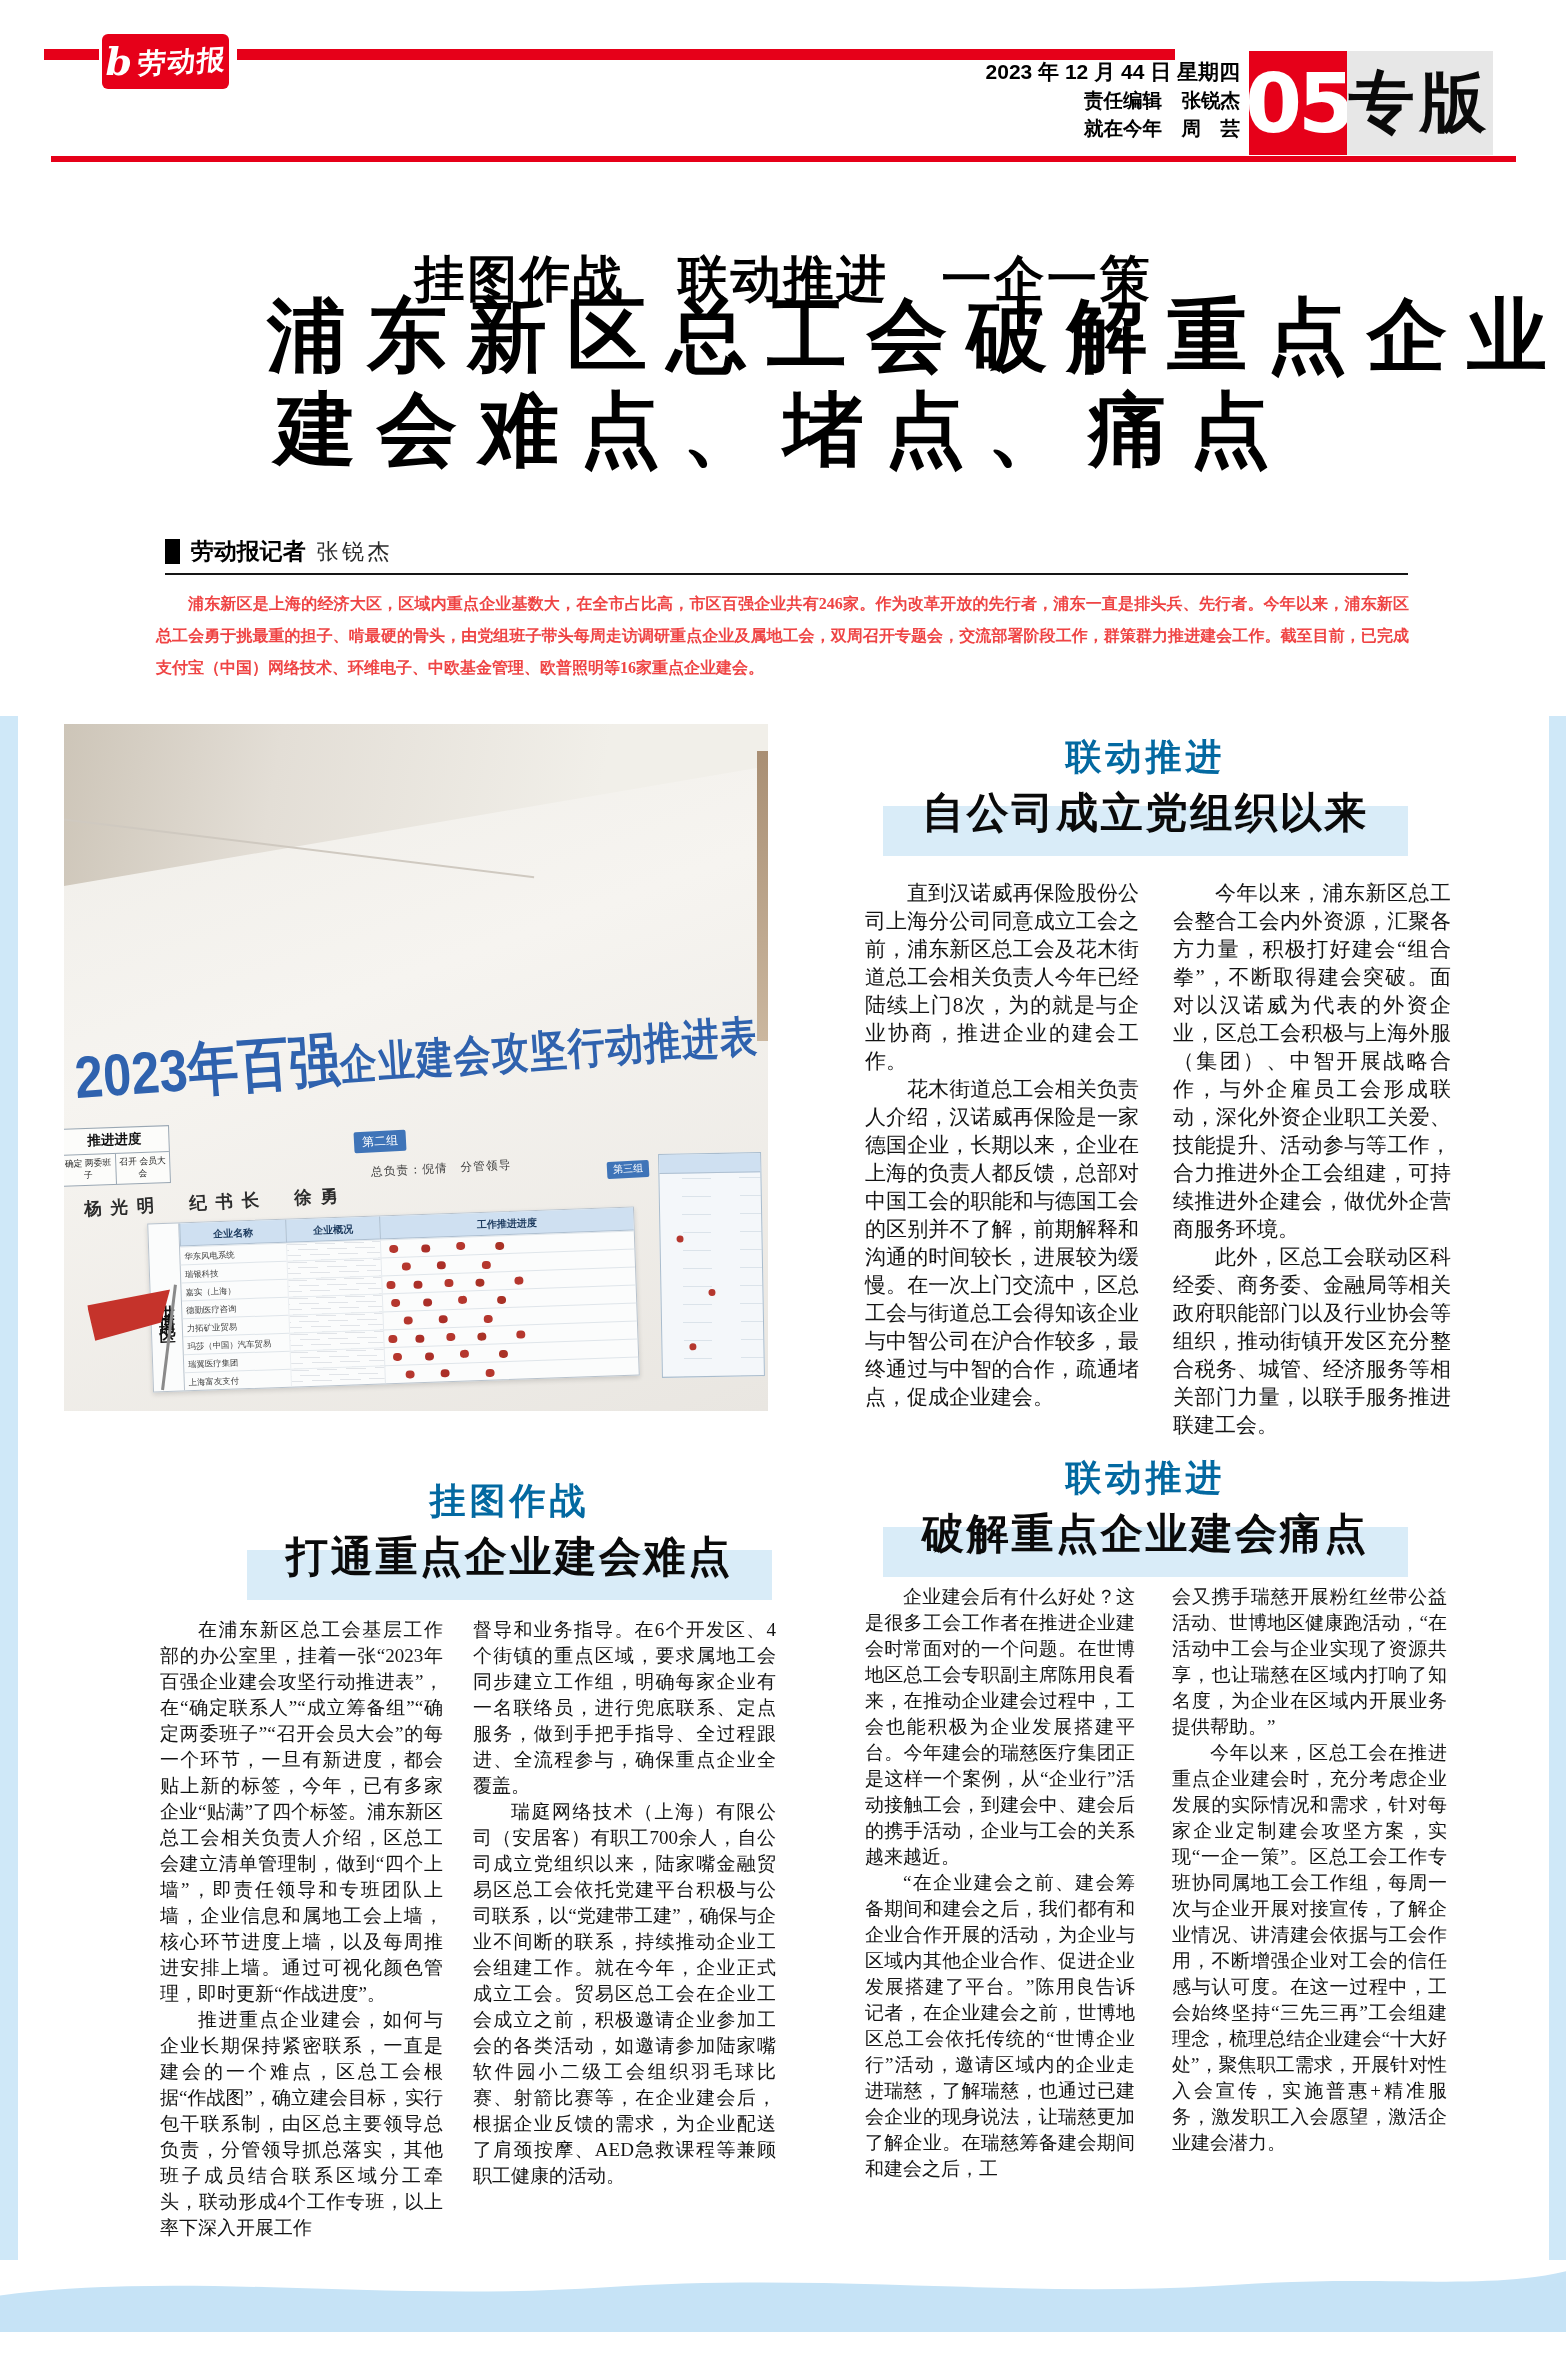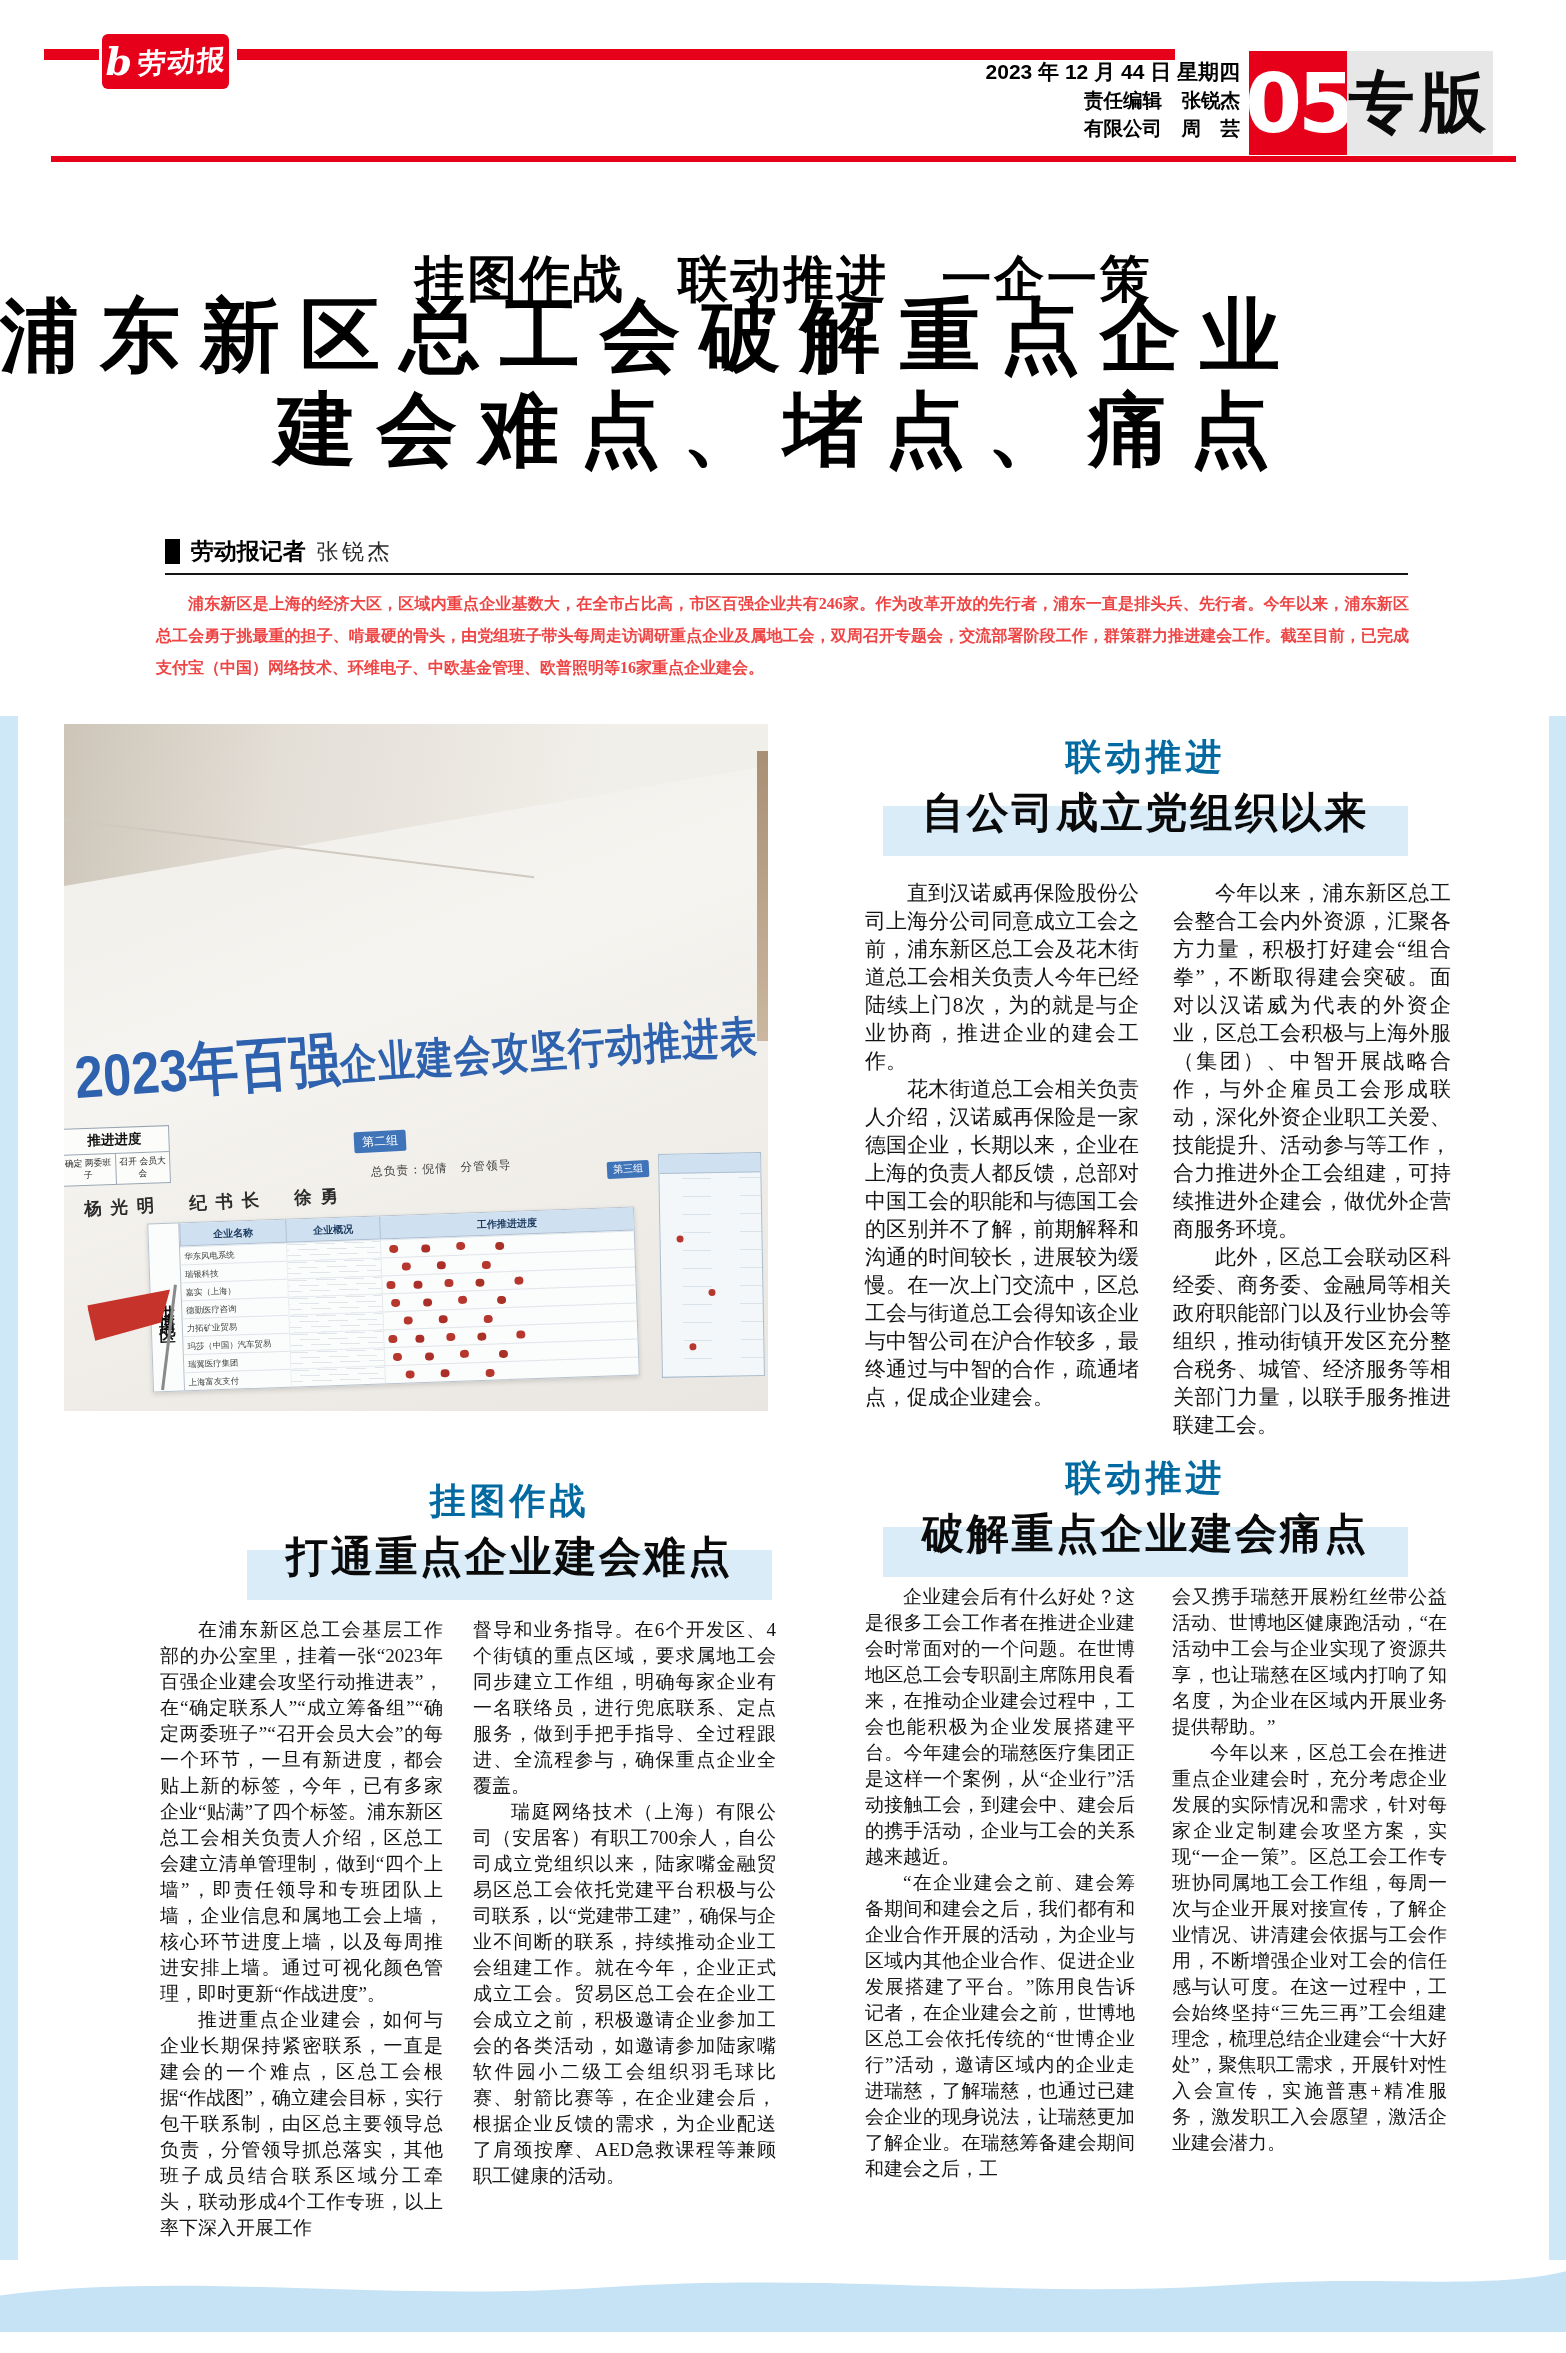--- a/index.html
+++ b/index.html
@@ -20,21 +20,21 @@
          display:flex;align-items:center;justify-content:center;color:#fff;font-size:82px;font-weight:800;
          font-family:"DejaVu Sans","Liberation Sans",sans-serif;letter-spacing:-4px;}
   .blkzb{position:absolute;left:1347px;top:51px;width:146px;height:104px;background:#e7e7e7;
          display:flex;align-items:center;justify-content:center;color:#0a0a0a;font-size:66px;font-weight:600;
          font-family:"Liberation Sans","DejaVu Sans",sans-serif;letter-spacing:5.4px;}
   .hrule{position:absolute;left:51px;top:156px;width:1465px;height:6px;background:#e60019;}
 
   
   .kicker{position:absolute;left:0;top:214px;width:1567px;text-align:center;
           font-size:50px;font-weight:800;letter-spacing:2.7px;color:#000;margin-top:32px;}
-  .title1{position:absolute;left:0;top:283px;width:1567px;text-align:left;
+  .title1{position:absolute;left:0;top:283px;width:1567px;text-align:right;
           font-size:80px;font-weight:900;letter-spacing:20px;color:#000;white-space:nowrap;}
   .title2{position:absolute;left:0;top:377px;width:1567px;text-align:center;
           font-size:80px;font-weight:900;letter-spacing:21.6px;color:#000;white-space:nowrap;}
 
   
   .byline{position:absolute;left:165px;top:536px;display:flex;align-items:center;gap:10.8px;}
   .bmark{width:15px;height:25.6px;background:#000;}
   .blabel{font-size:23px;font-weight:800;font-family:"Liberation Sans","DejaVu Sans",sans-serif;color:#000;}
   .bauthor{font-size:22px;color:#2a2a2a;letter-spacing:3.4px;}
   .brule{position:absolute;left:165px;top:573px;width:1243px;height:2px;background:#151515;}
@@ -120,21 +120,21 @@
 
   <div class="bar-red" style="left:44px;top:49px;width:55px;height:10.8px;"></div>
   <div class="masthead">
     <span class="logo-b">b</span>
     <span class="logo-txt">劳动报</span>
   </div>
   <div class="bar-red" style="left:237px;top:49px;width:938px;height:10.8px;"></div>
   <div class="issue">
     <div class="d1">2023 年 12 月 44 日 星期四</div>
     <div class="d2">责任编辑　张锐杰</div>
-    <div class="d2">有限公司　周　芸</div>
+    <div class="d2">就在今年　周　芸</div>
   </div>
   <div class="blk05">05</div>
   <div class="blkzb">专版</div>
   <div class="hrule"></div>
 
   <div class="kicker">挂图作战　联动推进　一企一策</div>
   <div class="title1">浦东新区总工会破解重点企业</div>
   <div class="title2">建会难点、堵点、痛点</div>
 
   <div class="byline">

